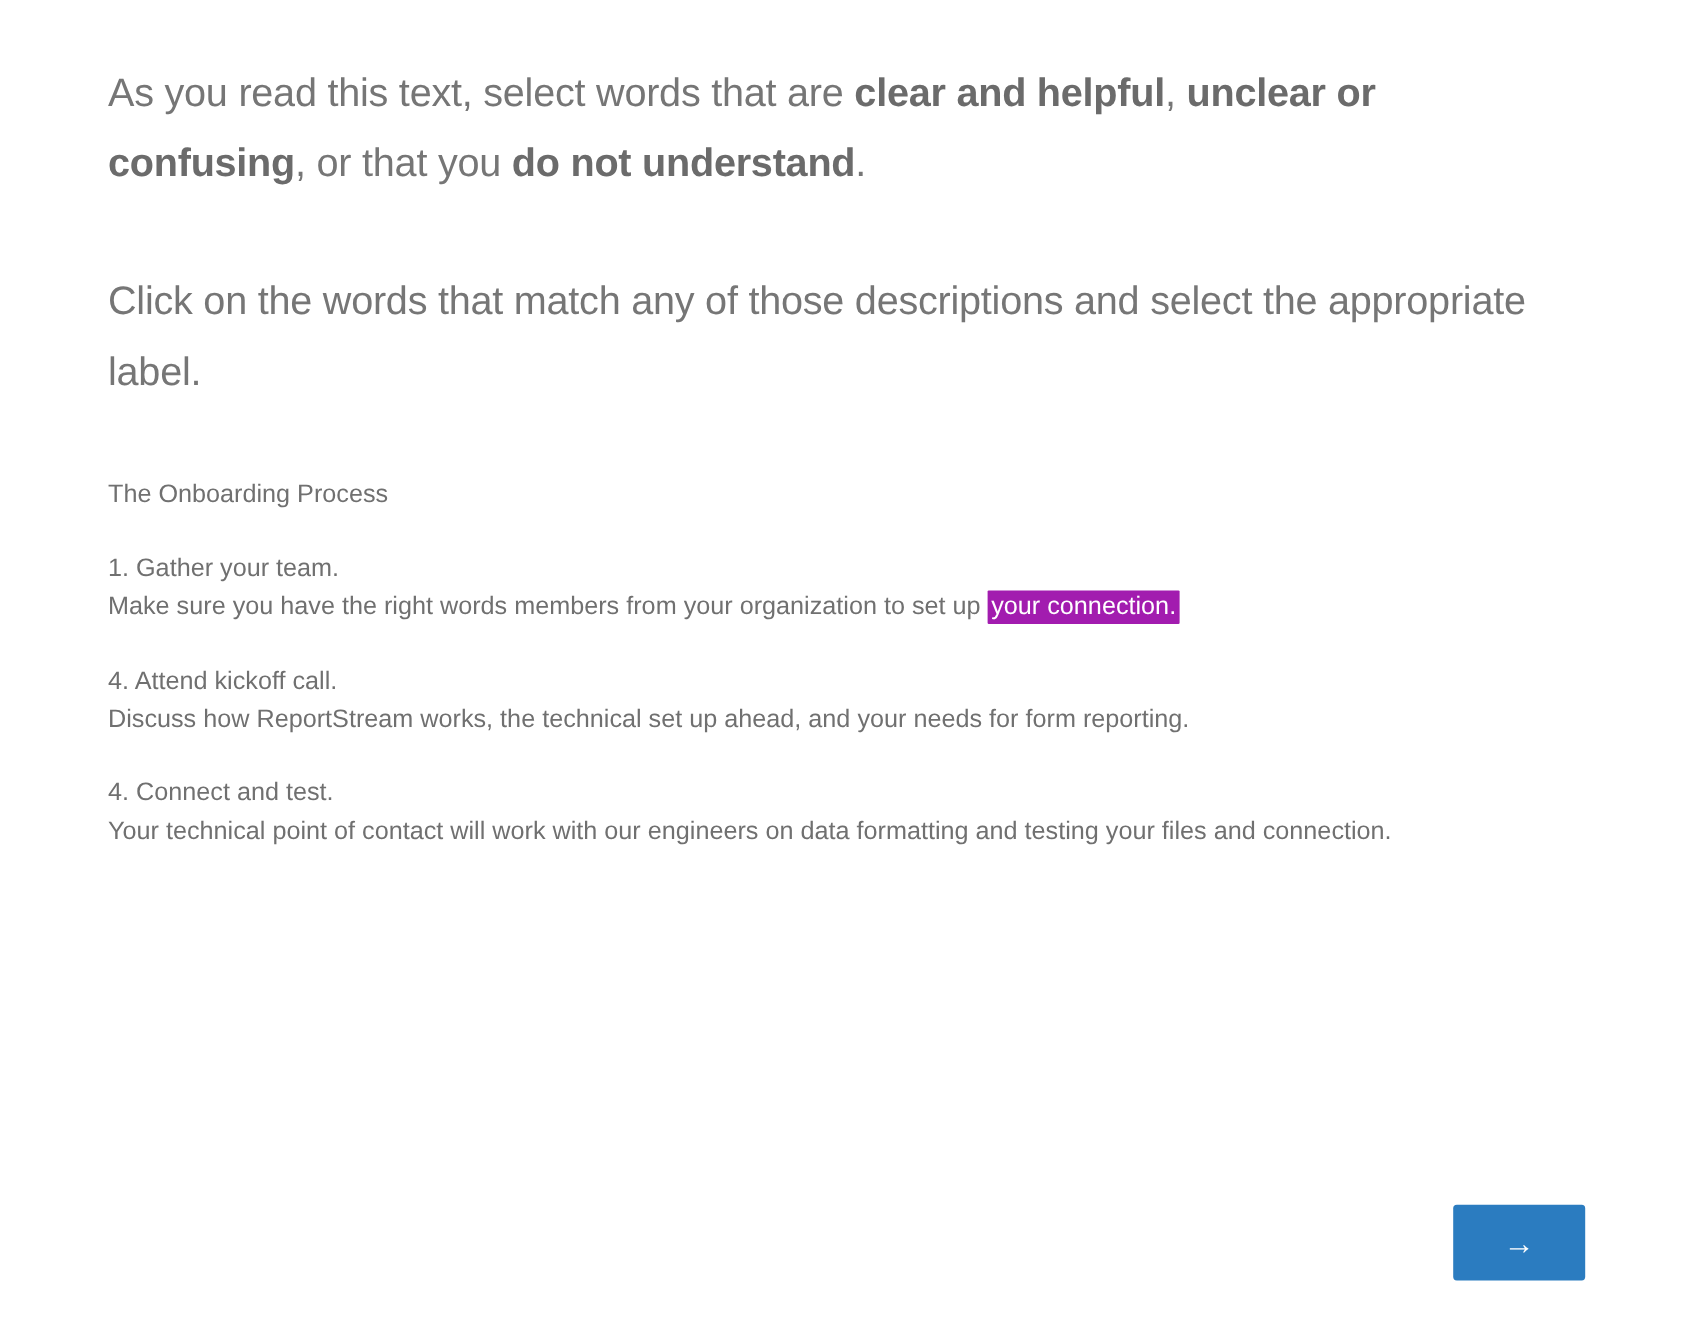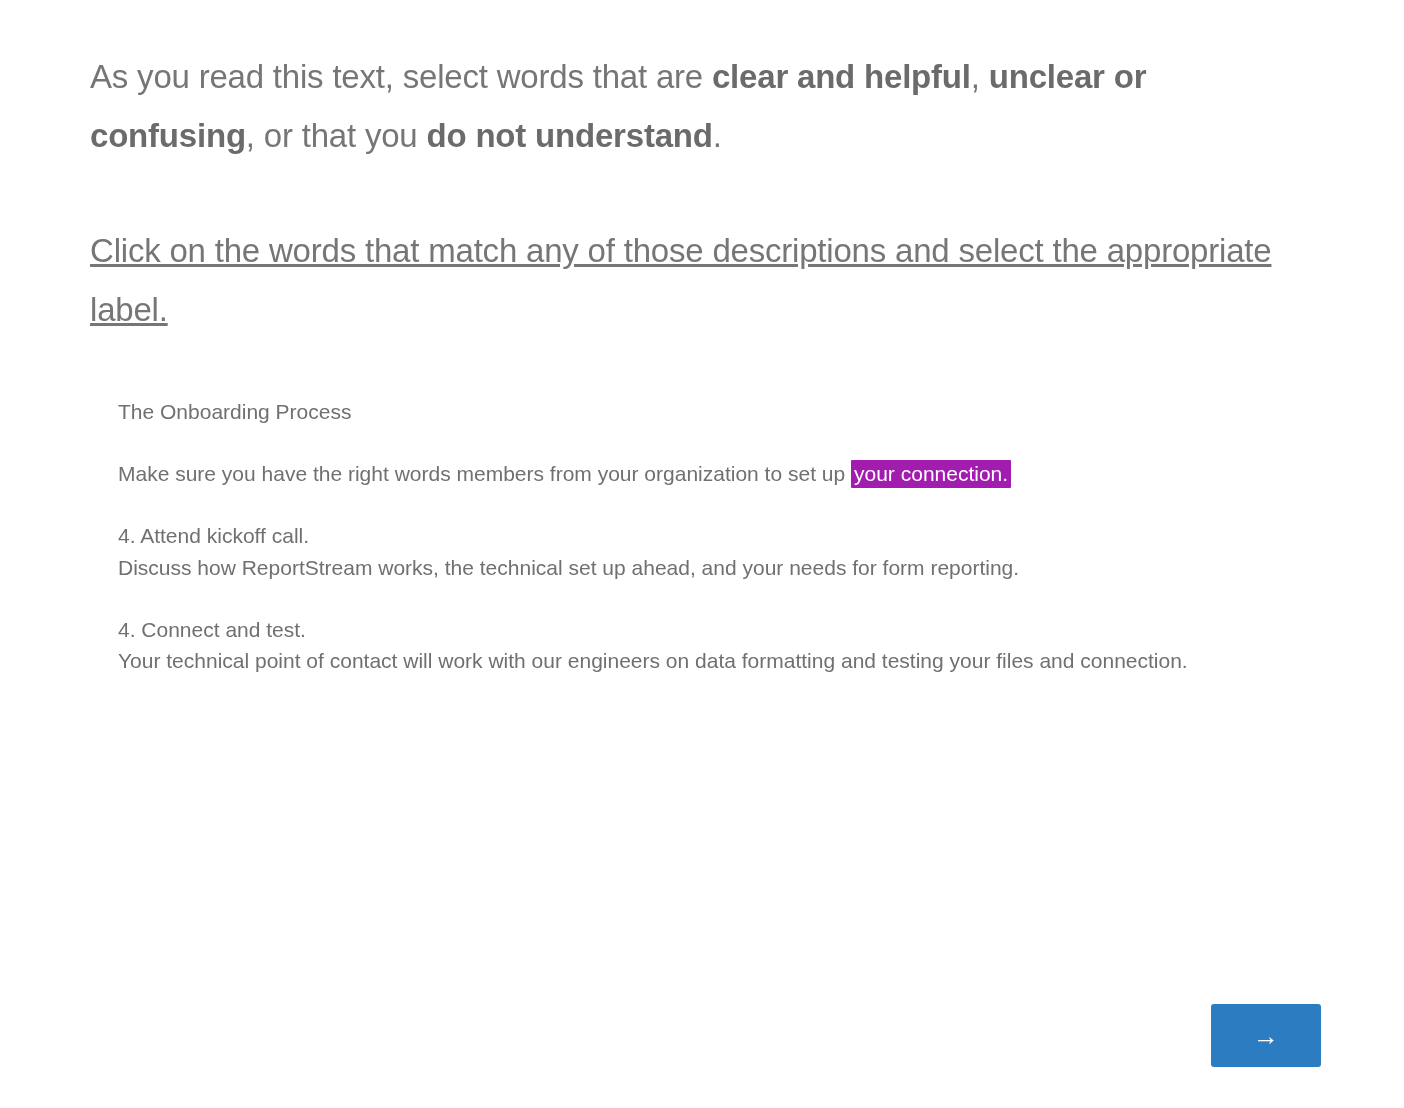--- a/index.html
+++ b/index.html
@@ -29,29 +29,27 @@
     font-weight: 400;
     letter-spacing: -0.2px;
     max-width: 1230px;
   }
   .instructions b {
     font-weight: 700;
     color: #6b6b6b;
   }
   .instr-block-2 {
     margin-top: 57px;
-    text-decoration: underline;
   }
   .passage {
     margin-top: 56px;
     font-size: 21px;
     line-height: 1.52;
     color: #707070;
     max-width: 1230px;
-    margin-left: 28px;
   }
   .passage .para {
     margin-bottom: 30px;
   }
   .passage .para:last-child {
     margin-bottom: 0;
   }
   .passage .line {
     display: block;
   }
@@ -91,20 +89,21 @@
     <span>As you read this text, select words that are </span><b>clear and helpful</b><span>, </span><b>unclear or confusing</b><span>, or that you </span><b>do not understand</b><span>.</span>
   </div>
 
   <div class="instructions instr-block-2">Click on the words that match any of those descriptions and select the appropriate label.</div>
 
   <div class="passage">
 
     <div class="para">The Onboarding Process</div>
 
     <div class="para">
+      <span class="line">1. Gather your team.</span>
       <span class="line"><span>Make sure you have the right words members from your organization to set up </span><span class="hl-green">your connection.</span></span>
     </div>
 
     <div class="para">
     </div>
 
     <div class="para">
       <span class="line">4. Attend kickoff call.</span>
       <span class="line">Discuss how ReportStream works, the technical set up ahead, and your needs for form reporting.</span>
     </div>

